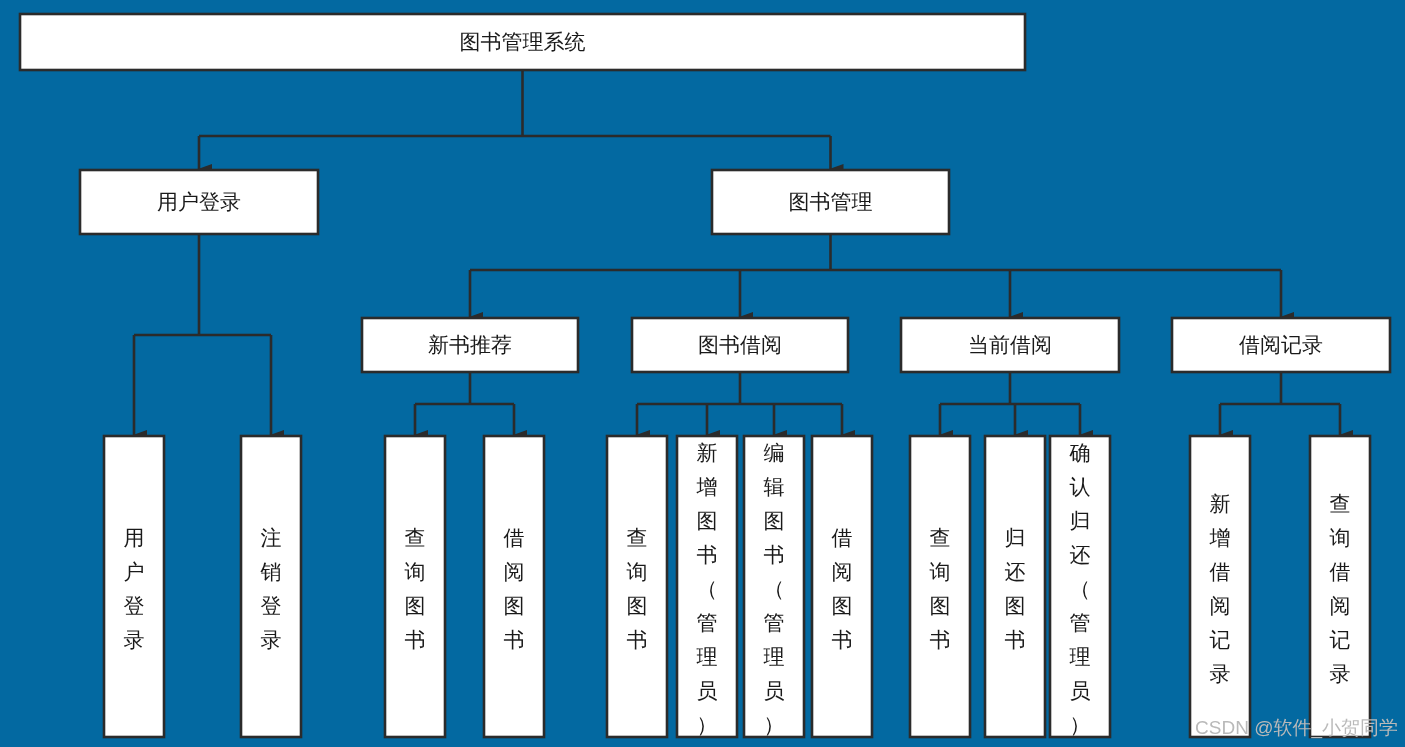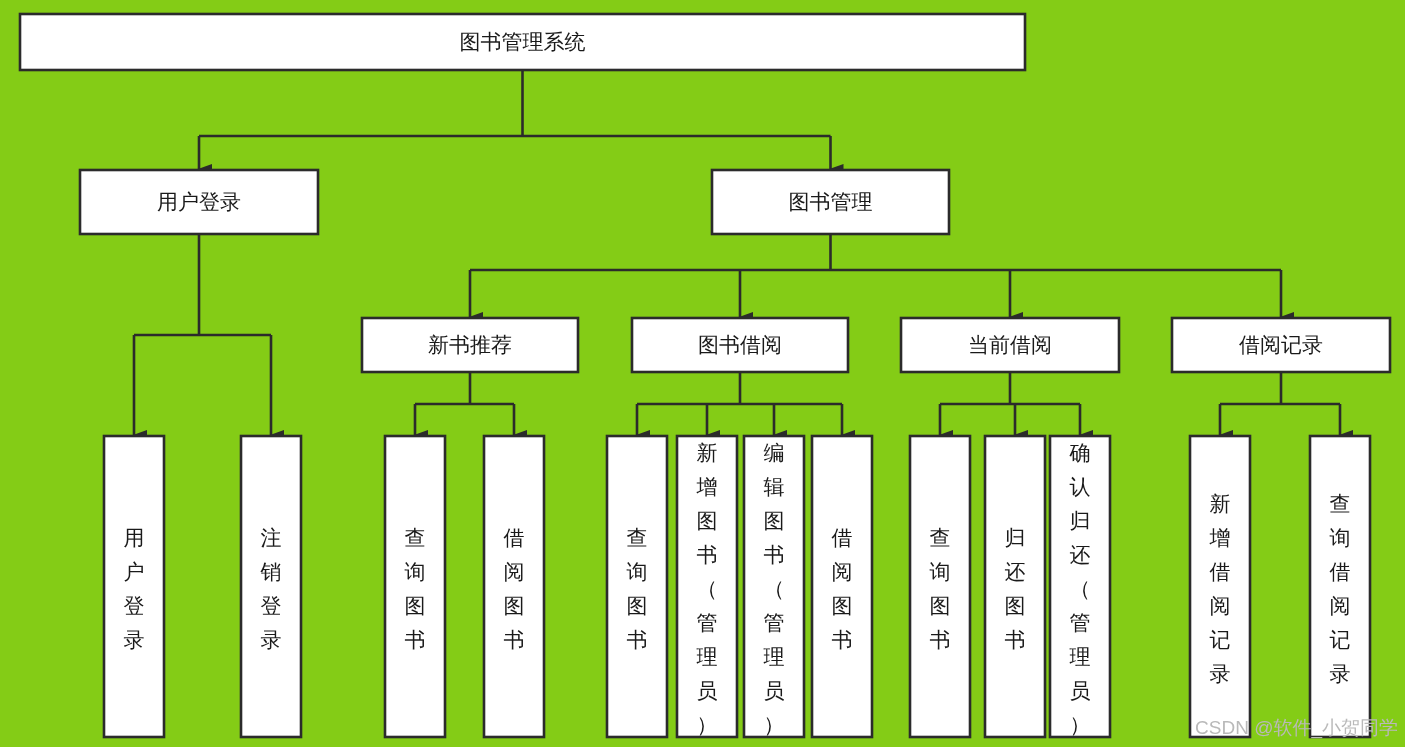--- a/index.html
+++ b/index.html
@@ -8,21 +8,21 @@
     padding: 0;
     background: #ffffff;
   }
   body {
     font-family: "Liberation Sans", "DejaVu Sans", sans-serif;
   }
   #diagram-root {
     position: relative;
     width: 1405px;
     height: 747px;
-    background: #84cc16;
+    background: #0369a1;
     overflow: hidden;
   }
   svg#flowchart {
     position: absolute;
     left: 0;
     top: 0;
     width: 1405px;
     height: 747px;
     display: block;
   }

